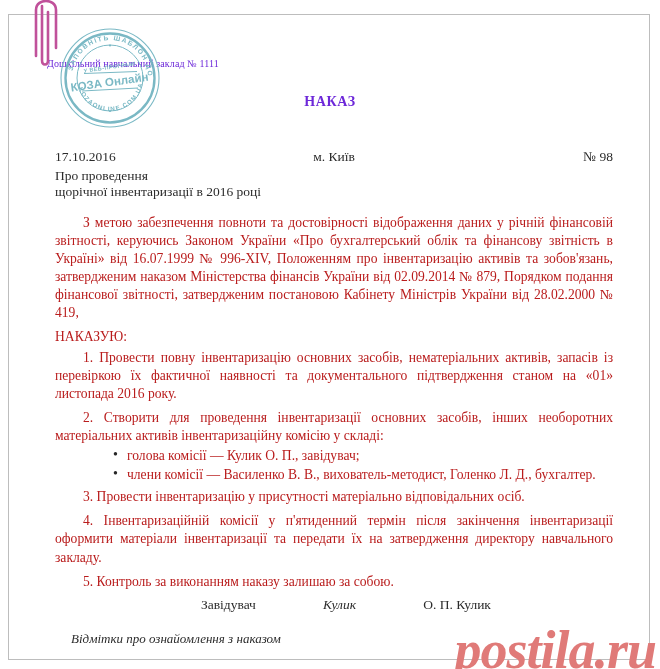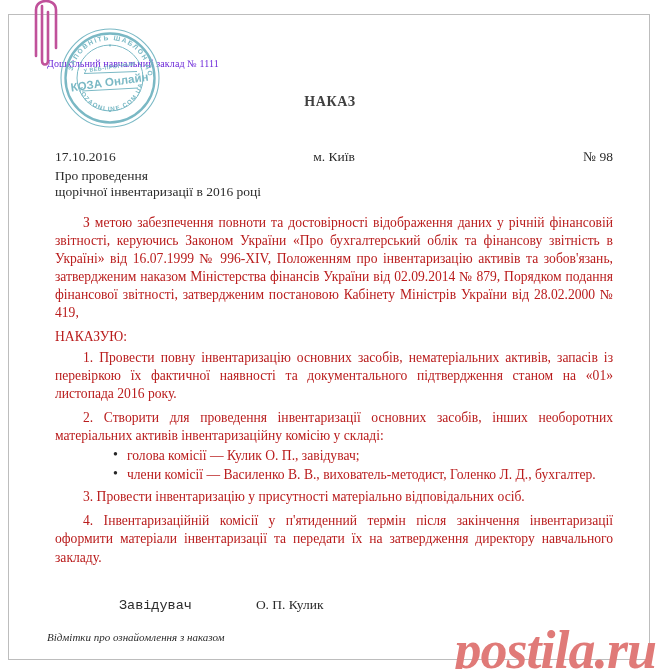--- a/index.html
+++ b/index.html
@@ -66,21 +66,21 @@
     letter-spacing: 0.1px;
   }
   .doc-kind {
     position: absolute;
     left: 0;
     top: 94px;
     width: 566px;
     text-align: center;
     font-size: 14px;
     font-weight: bold;
-    color: #404040;
+    color: #6d28d9;
     letter-spacing: 0.6px;
   }
   .meta-row {
     position: absolute;
     left: 8px;
     top: 137px;
     width: 558px;
     display: flex;
     align-items: baseline;
     font-size: 13.5px;
@@ -139,37 +139,37 @@
   .sign-row {
     position: absolute;
     left: 8px;
     top: 597px;
     width: 558px;
     display: flex;
     align-items: baseline;
     font-size: 13.5px;
     color: #2b2b2b;
   }
-  .sign-post { width: 36%; text-align: center; font-family: Liberation Mono, monospace; }
+  .sign-post { width: 36%; text-align: right; }
   .sign-scrawl {
     width: 30%;
     text-align: center;
     font-style: italic;
     font-size: 13.5px;
     color: #2b2b2b;
   }
   .sign-name { width: 34%; text-align: left; }
 
   .footnote {
     position: absolute;
-    left: 0;
+    left: 24px;
     top: 631px;
     width: 420px;
     font-style: italic;
-    font-size: 11px;
+    font-size: 13px;
     color: #2b2b2b;
   }
   
   .watermark {
     position: absolute;
     right: 4px;
     bottom: -8px;
     font-family: "Liberation Serif", serif;
     font-style: italic;
     font-weight: bold;
@@ -240,24 +240,26 @@
       <p>З метою забезпечення повноти та достовірності відображення даних у річній фінансовій звітності, керуючись Законом України «Про бухгалтерський облік та фінансову звітність в Україні» від 16.07.1999 № 996-XIV, Положенням про інвентаризацію активів та зобов'язань, затвердженим наказом Міністерства фінансів України від 02.09.2014 № 879, Порядком подання фінансової звітності, затвердженим постановою Кабінету Міністрів України від 28.02.2000 № 419,</p>
       <p class="noindent tight">НАКАЗУЮ:</p>
       <p>1. Провести повну інвентаризацію основних засобів, нематеріальних активів, запасів із перевіркою їх фактичної наявності та документального підтвердження станом на «01» листопада 2016 року.</p>
       <p class="tight">2. Створити для проведення інвентаризації основних засобів, інших необоротних матеріальних активів інвентаризаційну комісію у складі:</p>
       <ul>
         <li>голова комісії — Кулик О. П., завідувач;</li>
         <li>члени комісії — Василенко В. В., вихователь-методист, Голенко Л. Д., бухгалтер.</li>
       </ul>
       <p>3. Провести інвентаризацію у присутності матеріально відповідальних осіб.</p>
       <p>4. Інвентаризаційній комісії у п'ятиденний термін після закінчення інвентаризації оформити матеріали інвентаризації та передати їх на затвердження директору навчального закладу.</p>
+      <p>5. Контроль за виконанням наказу залишаю за собою.</p>
     </div>
 
     <div class="sign-row">
       <div class="sign-post">Завідувач</div>
+      <div class="sign-scrawl">Кулик</div>
       <div class="sign-name">О. П. Кулик</div>
     </div>
 
     <div class="footnote">Відмітки про ознайомлення з наказом</div>
   </div>
 
   <div class="watermark">postila.ru</div>
 </div>
 
 </body></html>

